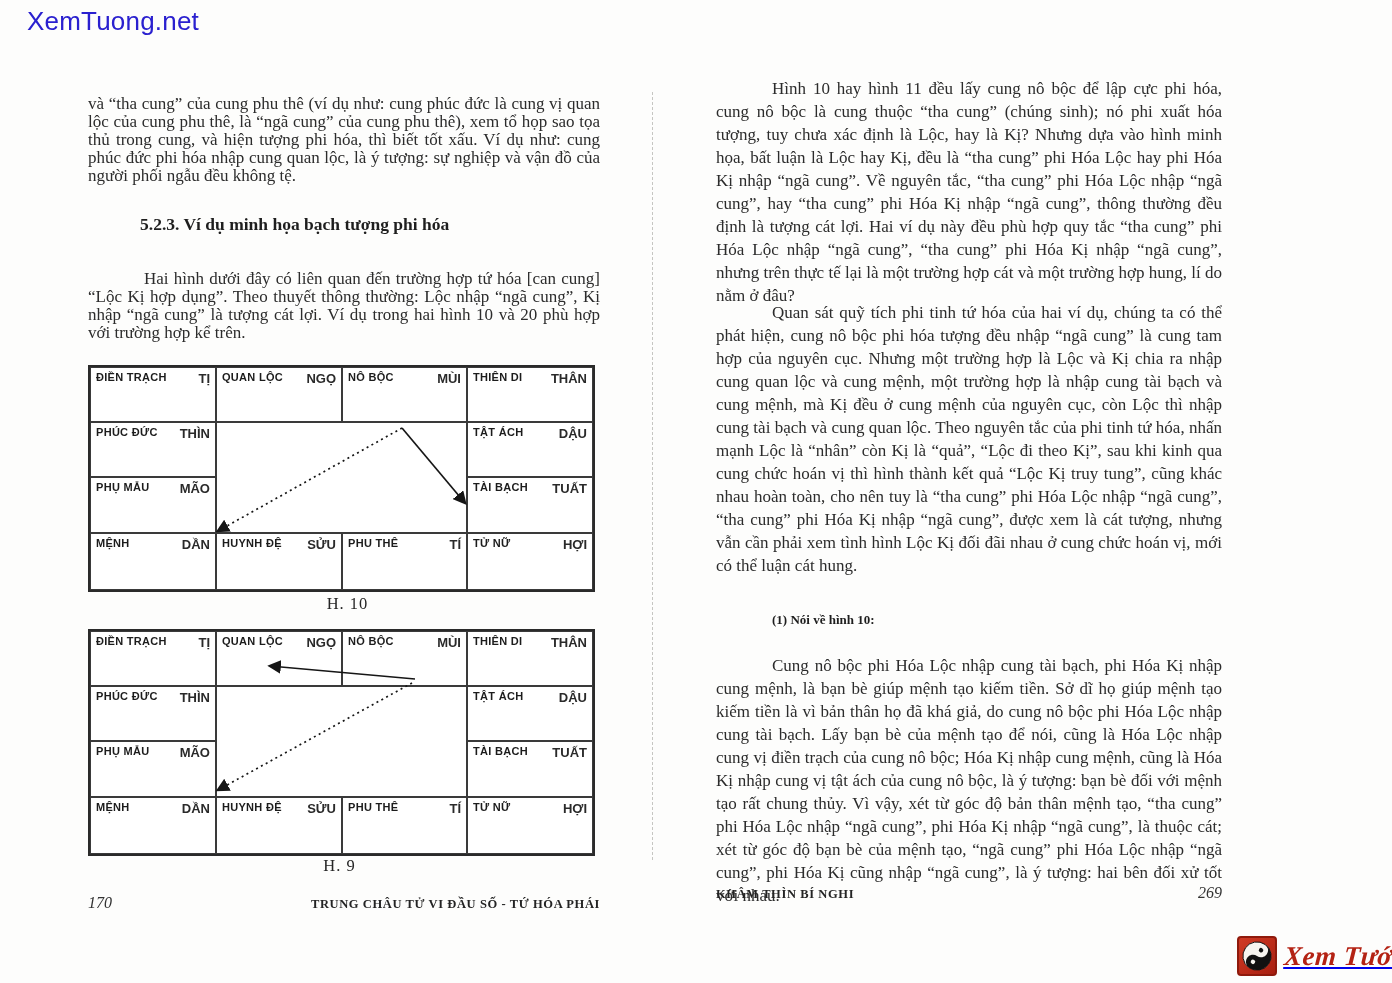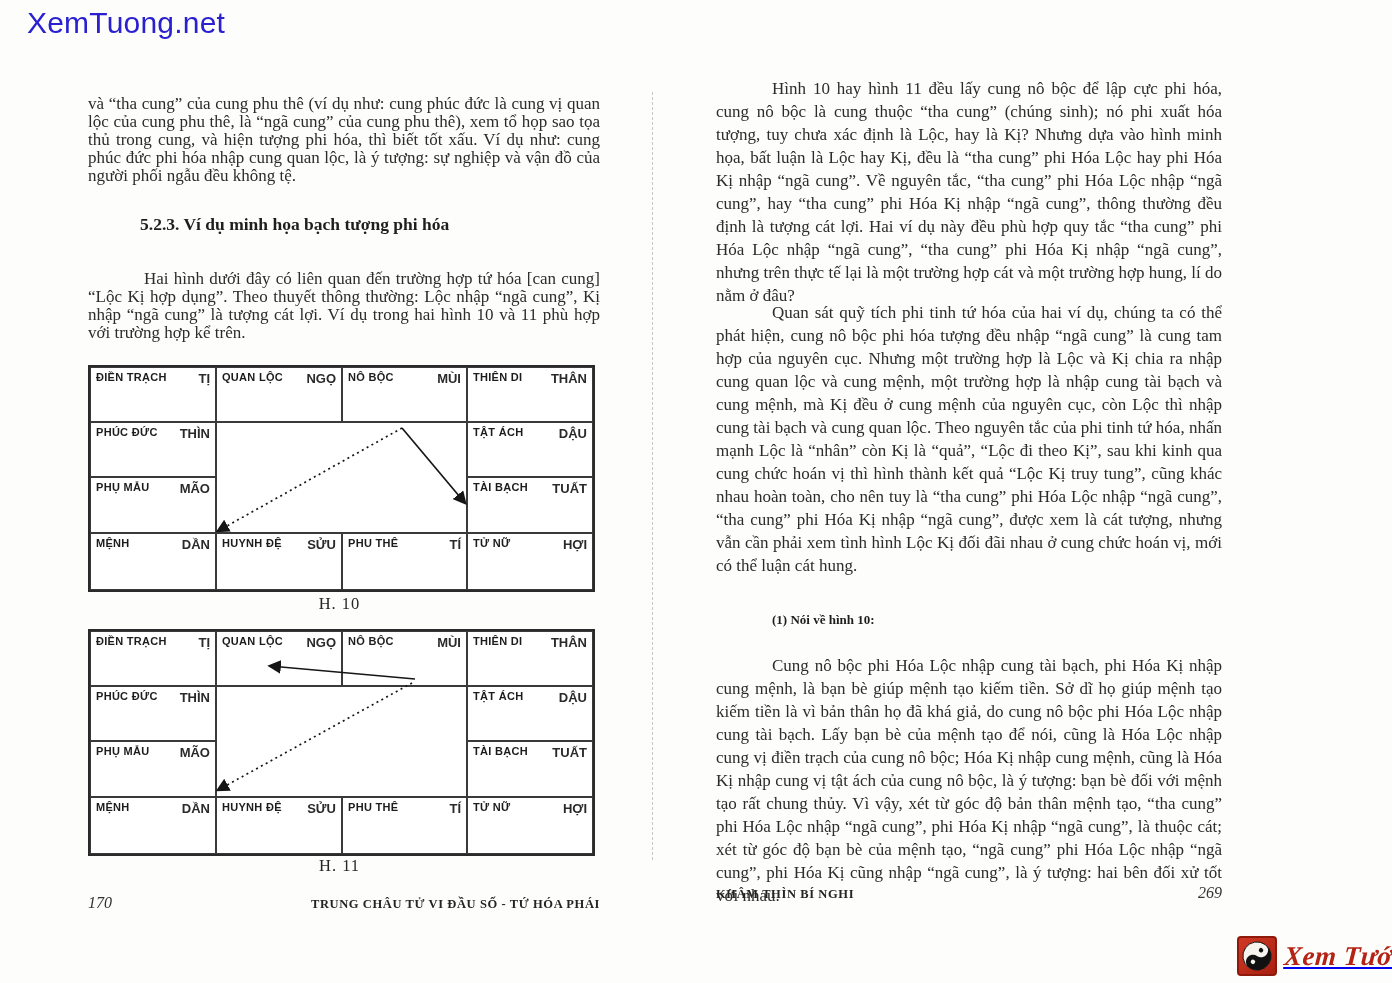--- a/index.html
+++ b/index.html
@@ -9,21 +9,21 @@
     font-family:"Liberation Serif","DejaVu Serif",serif;
     color:#262626;
     position:relative;
   }
   .scan{position:absolute;inset:0;}
 
   
   .site-link{
     position:absolute;left:27px;top:6px;
     font-family:"Liberation Sans","DejaVu Sans",sans-serif;
-    font-size:30px;color:#2a20cf;text-decoration:none;letter-spacing:0.2px;
+    font-size:26px;color:#2a20cf;text-decoration:none;letter-spacing:0.2px;
   }
 
   
   .gutter{
     position:absolute;left:652px;top:92px;height:768px;width:0;
     border-left:1px dashed #b9b9b4;opacity:.8;
   }
 
   
   .tblock{position:absolute;text-align:justify;}
@@ -99,21 +99,21 @@
 
   <a class="site-link" href="#">XemTuong.net</a>
 
   <div class="gutter"></div>
 
   <div>
     <p class="tblock left-col body-text" style="top:78px">và “tha cung” của cung phu thê (ví dụ như: cung phúc đức là cung vị quan lộc của cung phu thê, là “ngã cung” của cung phu thê), xem tổ họp sao tọa thủ trong cung, và hiện tượng phi hóa, thì biết tốt xấu. Ví dụ như: cung phúc đức phi hóa nhập cung quan lộc, là ý tượng: sự nghiệp và vận đồ của người phối ngẫu đều không tệ.</p>
 
     <div class="sec-heading" style="left:140px;top:214px">5.2.3. Ví dụ minh họa bạch tượng phi hóa</div>
 
-    <p class="tblock left-col body-text indent" style="top:253px">Hai hình dưới đây có liên quan đến trường hợp tứ hóa [can cung] “Lộc Kị hợp dụng”. Theo thuyết thông thường: Lộc nhập “ngã cung”, Kị nhập “ngã cung” là tượng cát lợi. Ví dụ trong hai hình 10 và 11 phù hợp với trường hợp kể trên.</p>
+    <p class="tblock left-col body-text indent" style="top:253px">Hai hình dưới đây có liên quan đến trường hợp tứ hóa [can cung] “Lộc Kị hợp dụng”. Theo thuyết thông thường: Lộc nhập “ngã cung”, Kị nhập “ngã cung” là tượng cát lợi. Ví dụ trong hai hình 10 và 20 phù hợp với trường hợp kể trên.</p>
 
     <div class="chart" style="left:88px;top:365px">
         <div class="palace-cell" style="grid-area: 1 / 1;">
           <span class="p-name">ĐIỀN TRẠCH</span>
           <span class="p-branch">TỊ</span>
         </div>
         <div class="palace-cell" style="grid-area: 1 / 2;">
           <span class="p-name">QUAN LỘC</span>
           <span class="p-branch">NGỌ</span>
         </div>
@@ -161,21 +161,21 @@
         <svg viewBox="0 0 503 223" class="arrow-layer">
           <defs>
             <marker id="ah-h10" viewBox="0 0 10 10" refX="8" refY="5" markerWidth="8" markerHeight="8" orient="auto-start-reverse">
               <path d="M0 0 L10 5 L0 10 z" fill="#161616"></path>
             </marker>
           </defs>
           <line x1="314" y1="63" x2="130" y2="166" stroke="#161616" stroke-width="1.7" stroke-dasharray="2 3.5" marker-end="url(#ah-h10)"></line>
           <line x1="314" y1="63" x2="377" y2="138" stroke="#161616" stroke-width="1.7" marker-end="url(#ah-h10)"></line>
         </svg>
       </div>
-    <div class="fig-caption" style="left:88px;top:594px">H. 10</div>
+    <div class="fig-caption" style="left:96px;top:594px">H. 10</div>
 
     <div class="chart" style="left:88px;top:629px">
         <div class="palace-cell" style="grid-area: 1 / 1;">
           <span class="p-name">ĐIỀN TRẠCH</span>
           <span class="p-branch">TỊ</span>
         </div>
         <div class="palace-cell" style="grid-area: 1 / 2;">
           <span class="p-name">QUAN LỘC</span>
           <span class="p-branch">NGỌ</span>
         </div>
@@ -223,21 +223,21 @@
         <svg viewBox="0 0 503 223" class="arrow-layer">
           <defs>
             <marker id="ah-h11" viewBox="0 0 10 10" refX="8" refY="5" markerWidth="8" markerHeight="8" orient="auto-start-reverse">
               <path d="M0 0 L10 5 L0 10 z" fill="#161616"></path>
             </marker>
           </defs>
           <line x1="327" y1="50" x2="182" y2="37" stroke="#161616" stroke-width="1.7" marker-end="url(#ah-h11)"></line>
           <line x1="324" y1="54" x2="130" y2="161" stroke="#161616" stroke-width="1.7" stroke-dasharray="2 3.5" marker-end="url(#ah-h11)"></line>
         </svg>
       </div>
-    <div class="fig-caption" style="left:88px;top:856px">H. 11</div>
+    <div class="fig-caption" style="left:88px;top:856px">H. 9</div>
 
     <div class="footer-row" style="left:88px;top:894px;width:512px">
       <span class="page-num">170</span>
       <span class="running-title">TRUNG CHÂU TỬ VI ĐẦU SỐ - TỨ HÓA PHÁI</span>
     </div>
   </div>
 
   <div class="rp">
     <p class="tblock right-col body-text indent" style="top:60px">Hình 10 hay hình 11 đều lấy cung nô bộc để lập cực phi hóa, cung nô bộc là cung thuộc “tha cung” (chúng sinh); nó phi xuất hóa tượng, tuy chưa xác định là Lộc, hay là Kị? Nhưng dựa vào hình minh họa, bất luận là Lộc hay Kị, đều là “tha cung” phi Hóa Lộc hay phi Hóa Kị nhập “ngã cung”. Về nguyên tắc, “tha cung” phi Hóa Lộc nhập “ngã cung”, hay “tha cung” phi Hóa Kị nhập “ngã cung”, thông thường đều định là tượng cát lợi. Hai ví dụ này đều phù hợp quy tắc “tha cung” phi Hóa Lộc nhập “ngã cung”, “tha cung” phi Hóa Kị nhập “ngã cung”, nhưng trên thực tế lại là một trường hợp cát và một trường hợp hung, lí do nằm ở đâu?</p>
 

